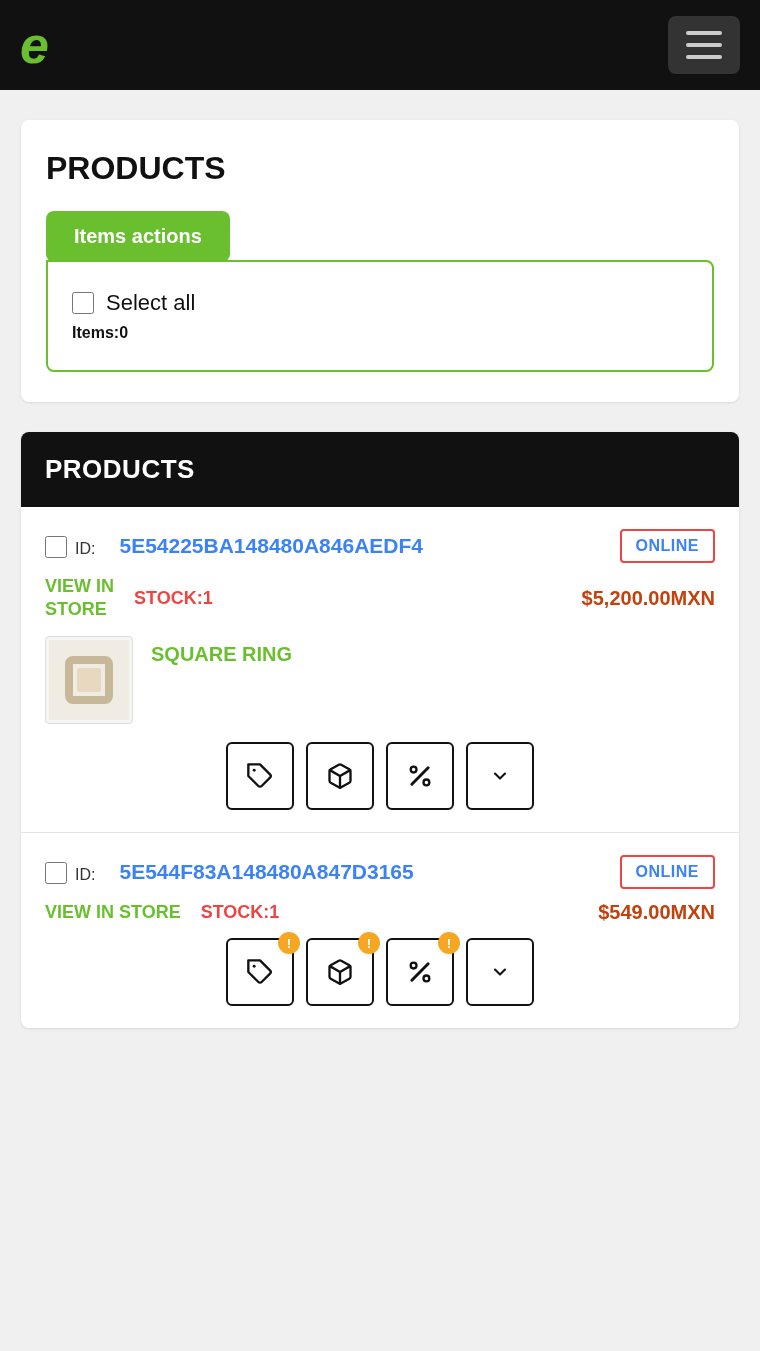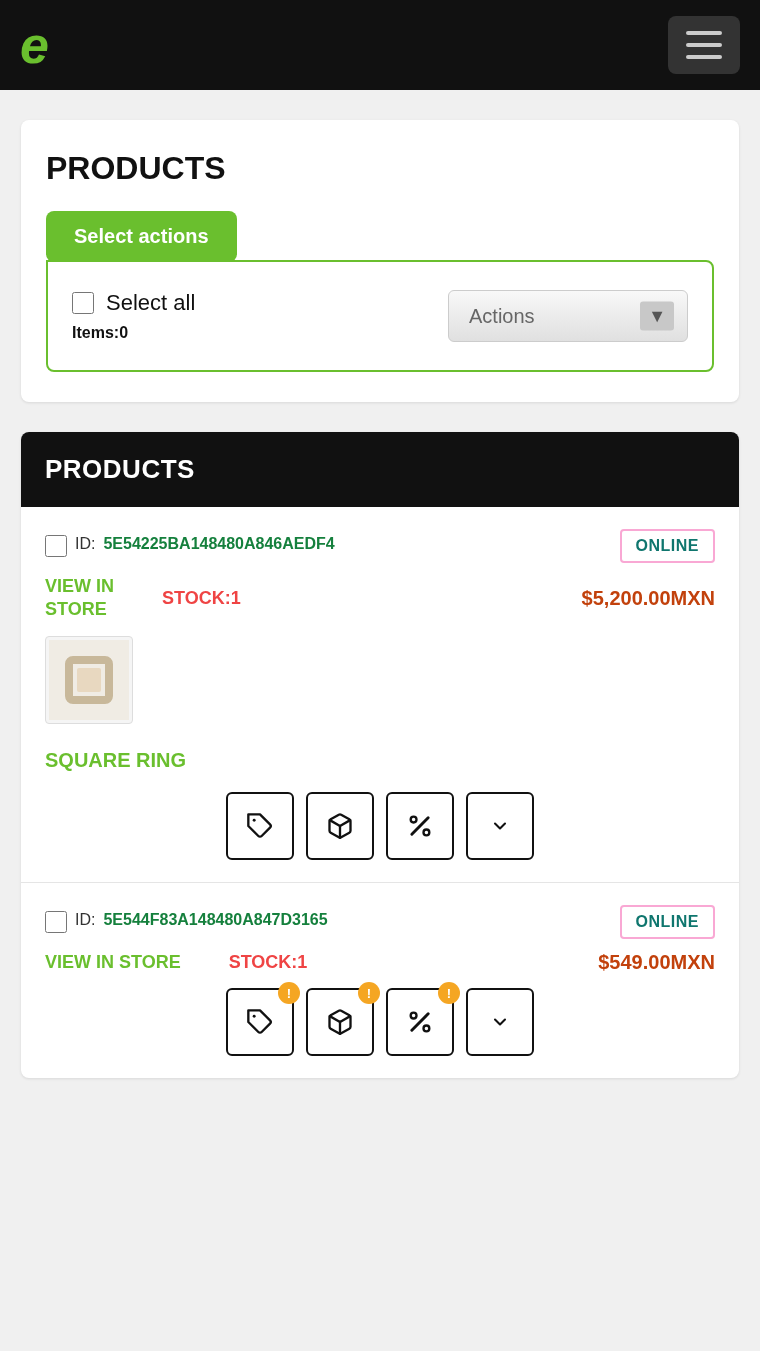--- a/index.html
+++ b/index.html
@@ -178,50 +178,51 @@
     }
 
     .product-top-row {
       display: flex;
       align-items: center;
       justify-content: space-between;
       margin-bottom: 12px;
     }
     .product-id-row {
       display: flex;
-      align-items: flex-start;
+      align-items: flex-end;
       gap: 8px;
     }
     .product-checkbox {
       width: 22px;
       height: 22px;
     }
     .product-id-label {
       font-size: 16px;
       color: #333;
     }
     .product-id-value {
-      font-size: 16px;
-      font-weight: bold;
-      color: #15803d;
+      font-size: 21px;
+      font-weight: bold;
+      color: #3b82f6;
+      margin-left: 16px;
     }
     .online-badge {
-      border: 2px solid #f9a8d4;
-      color: #0f766e;
+      border: 2px solid #ef4444;
+      color: #3b82f6;
       font-size: 16px;
       font-weight: bold;
       padding: 6px 14px;
       border-radius: 4px;
       letter-spacing: 0.5px;
     }
 
     .product-meta-row {
       display: flex;
       align-items: center;
-      gap: 48px;
+      gap: 20px;
       margin-bottom: 14px;
     }
     .view-in-store {
       color: #6abf2e;
       font-size: 18px;
       font-weight: bold;
       text-decoration: none;
       text-transform: uppercase;
       line-height: 1.3;
       cursor: pointer;
@@ -236,21 +237,20 @@
       font-weight: bold;
       color: #c2410c;
       margin-left: auto;
     }
 
     .product-name-row {
       display: flex;
       align-items: flex-start;
       gap: 18px;
       margin-bottom: 18px;
-      flex-direction: column;
     }
     .product-image {
       width: 88px;
       height: 88px;
       border: 1px solid #ddd;
       border-radius: 4px;
       background: #f5f5f5;
       flex-shrink: 0;
       overflow: hidden;
       display: flex;
@@ -316,40 +316,31 @@
     <span></span>
     <span></span>
   </button>
 </header>
 
 <div class="main-content">
 
   <div class="products-card">
     <h1 class="products-title">PRODUCTS</h1>
 
-    <button class="quick-actions-btn">Select actions</button>
+    <button class="quick-actions-btn">Items actions</button>
 
     <div class="quick-actions-panel">
       <div class="select-all-area">
         <div class="select-all-row">
           <input type="checkbox" class="product-checkbox" style="">
           <label class="select-all-label">Select all</label>
         </div>
         <span class="items-count">Items:0</span>
       </div>
 
-      <div class="actions-select-wrapper">
-        <select class="actions-select">
-          <option>Actions</option>
-          <option>Delete</option>
-          <option>Publish</option>
-          <option>Unpublish</option>
-        </select>
-        <span class="actions-chevron">▼</span>
-      </div>
     </div>
   </div>
 
   <div class="products-section">
     <div class="products-section-header">
       <h2>PRODUCTS</h2>
     </div>
 
     <div class="product-item">
       <div class="product-top-row">

